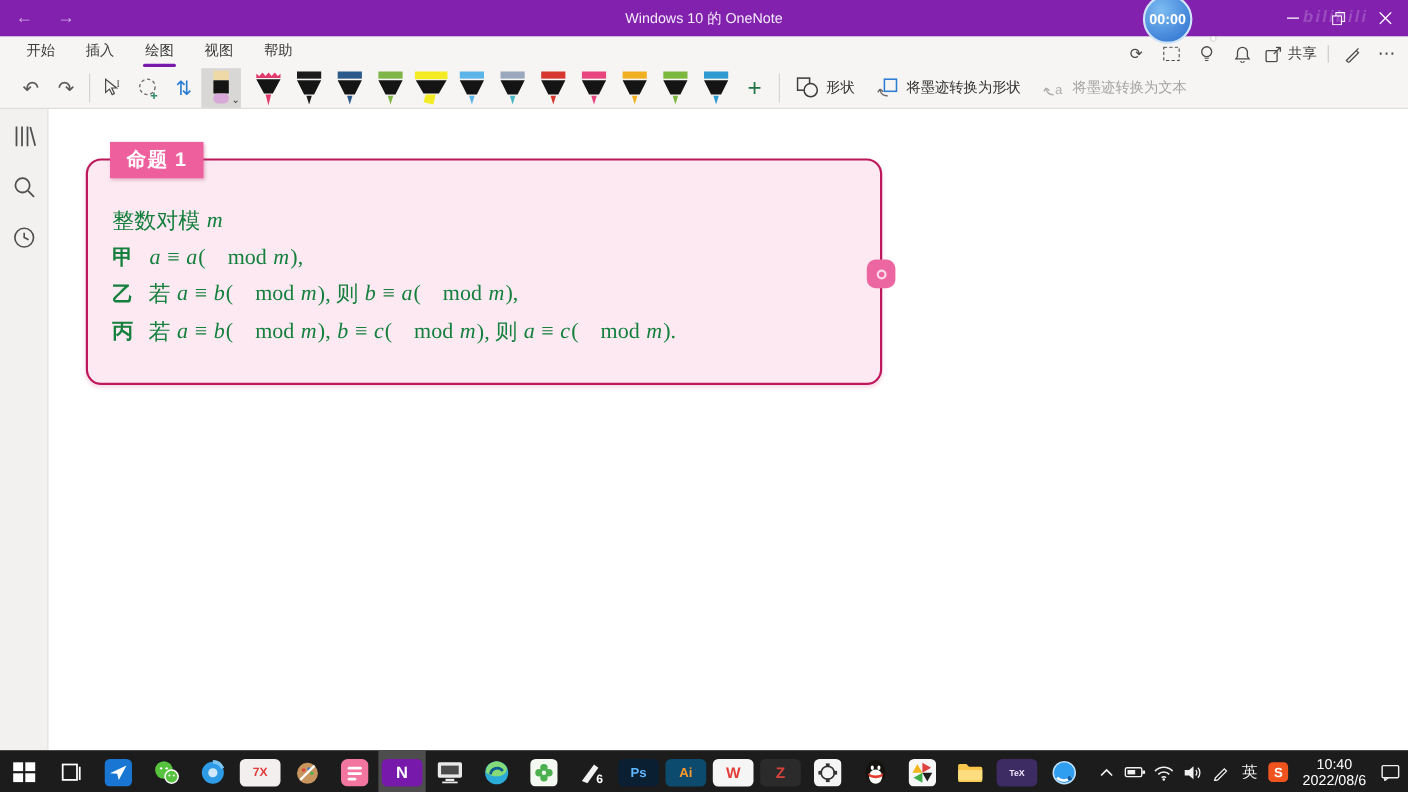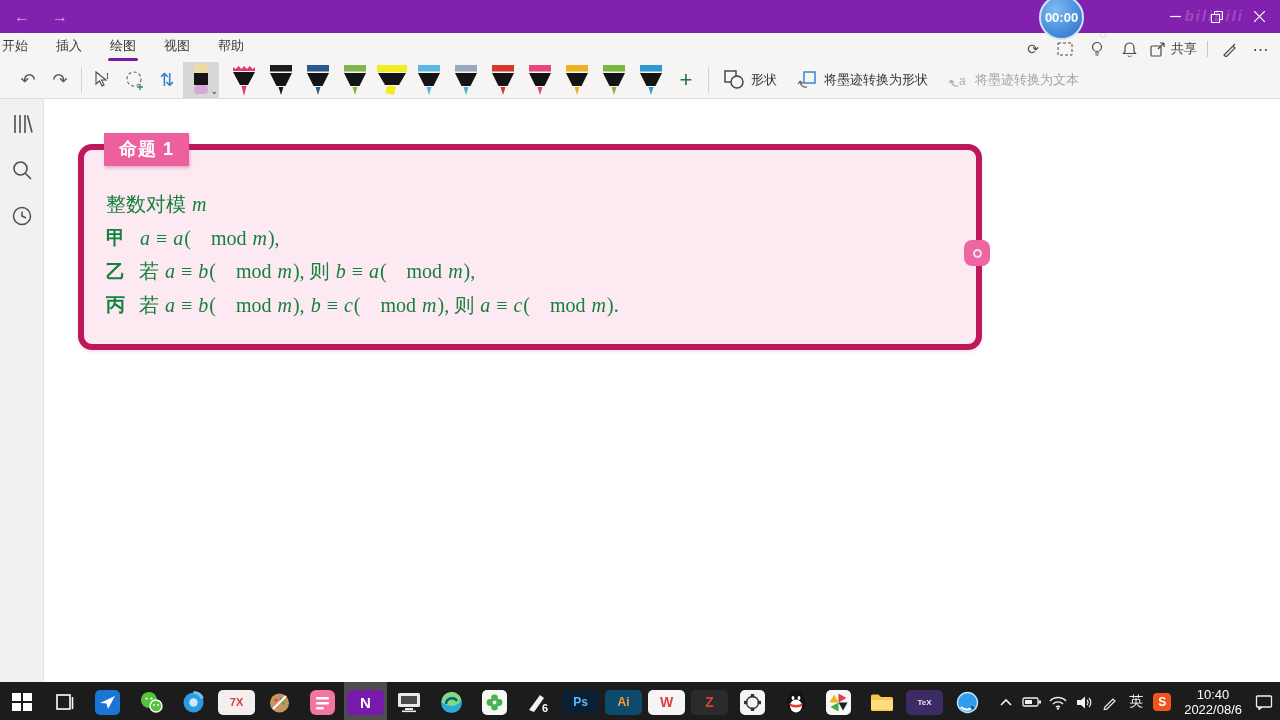--- a/index.html
+++ b/index.html
@@ -18,21 +18,21 @@
     font-style:italic; color:rgba(255,255,255,.20); letter-spacing:2px; pointer-events:none; }
   .cursor-dot { position:absolute; left:1101px; top:33px; width:4px; height:4px;
     border-radius:50%; background:#fff; box-shadow:0 0 2px #0006; }
   .timer { position:absolute; left:1039px; top:-5px; width:45px; height:45px; border-radius:50%;
     background:radial-gradient(circle at 35% 30%, #7dbcf2, #3c7fd6 75%);
     border:2px solid #cfe4f7; color:#fff; font-size:13px; font-weight:bold;
     display:flex; align-items:center; justify-content:center; z-index:40; }
 
   
   .ribbon { background:#f6f5f3; border-bottom:1px solid #dedcda; position:relative; z-index:5; }
-  .menu-row { height:28px; display:flex; align-items:flex-end; padding-left:2px; position:relative; }
+  .menu-row { height:28px; display:flex; align-items:flex-end; padding-left:24px; position:relative; }
   .tab { font-size:13px; color:#3b3b3b; padding:4px 0 6px; margin-right:28px; position:relative; cursor:default; }
   .tab.active { color:#333; }
   .tab.active::after { content:""; position:absolute; left:-2px; right:-2px; bottom:0;
     height:3px; background:#7719aa; border-radius:2px; }
   .menu-right { position:absolute; right:8px; bottom:2px; display:flex; align-items:center; gap:10px; color:#4a4a4a; }
   .mr-icon { width:22px; height:20px; display:flex; align-items:center; justify-content:center; font-size:14px; }
   .share-group { display:flex; align-items:center; gap:5px; font-size:13px; color:#404040; }
   .mr-divider { width:1px; height:16px; background:#c9c7c5; }
 
   .tool-row { height:37px; display:flex; align-items:center; padding-left:12px; }
@@ -50,22 +50,22 @@
     margin:0 10px; white-space:nowrap; }
   .named-btn.disabled { color:#a5a3a1; }
 
   
   .workarea { position:relative; height:583px; background:#fff; display:flex; }
   .side-rail { width:44px; height:100%; background:#f2f1f0; border-right:1px solid #e3e1df;
     display:flex; flex-direction:column; align-items:center; padding-top:12px; gap:20px; }
   .rail-icon { width:26px; height:26px; display:flex; align-items:center; justify-content:center; color:#4f4f4f; }
 
   .canvas { position:relative; flex:1; }
-  .prop-box { position:absolute; left:34px; top:45px; width:904px; height:206px;
-    background:#fce9f2; border:6px solid #be185d; border-radius:14px;
+  .prop-box { position:absolute; left:34px; top:45px; width:724px; height:206px;
+    background:#fce9f2; border:2px solid #be185d; border-radius:14px;
     box-shadow:0 2px 3px rgba(230,130,170,.25); }
   .prop-badge { position:absolute; left:20px; top:-17px; background:#ee5f9d; color:#fff;
     font-weight:bold; font-size:18px; padding:4px 15px 5px; letter-spacing:1px;
     box-shadow:1px 2px 3px rgba(180,60,110,.35); }
   .prop-handle { position:absolute; right:-14px; top:90px; width:26px; height:26px;
     border-radius:8px; background:#ec66a1; display:flex; align-items:center; justify-content:center; }
   .prop-handle .ring { width:9px; height:9px; border:2px solid #fbd9e8; border-radius:50%; }
   .prop-lines { position:absolute; left:22px; top:38px; right:20px;
     font-family:"Liberation Serif", serif; font-size:20px; color:#15803d; }
   .pline { height:33.5px; display:flex; align-items:center; white-space:pre; }
@@ -87,20 +87,21 @@
   .clock { color:#fff; font-size:13px; line-height:15px; text-align:center; padding:0 8px; }
 </style>
 </head>
 <body>
 
 <div class="titlebar">
   <div class="nav-arrows">
     <span class="nav-arrow">←</span>
     <span class="nav-arrow">→</span>
   </div>
+  <div class="tb-title">Windows 10 的 OneNote</div>
   <div class="watermark">bilibili</div>
   <div class="win-controls">
     <div class="win-btn">
       <svg width="11" height="11">
           <line x1="0" y1="5.5" x2="11" y2="5.5" stroke="#fff" stroke-width="1.2"></line>
         </svg>
     </div>
     <div class="win-btn">
       <svg width="12" height="12">
           <rect x="0.5" y="3.5" width="8" height="8" fill="none" stroke="#fff"></rect>

